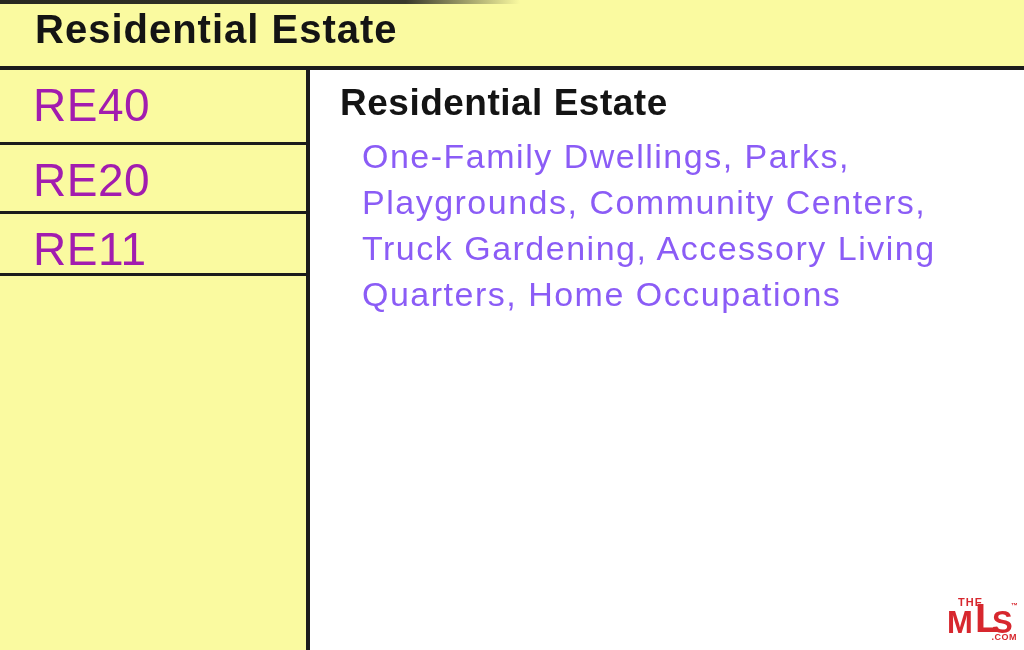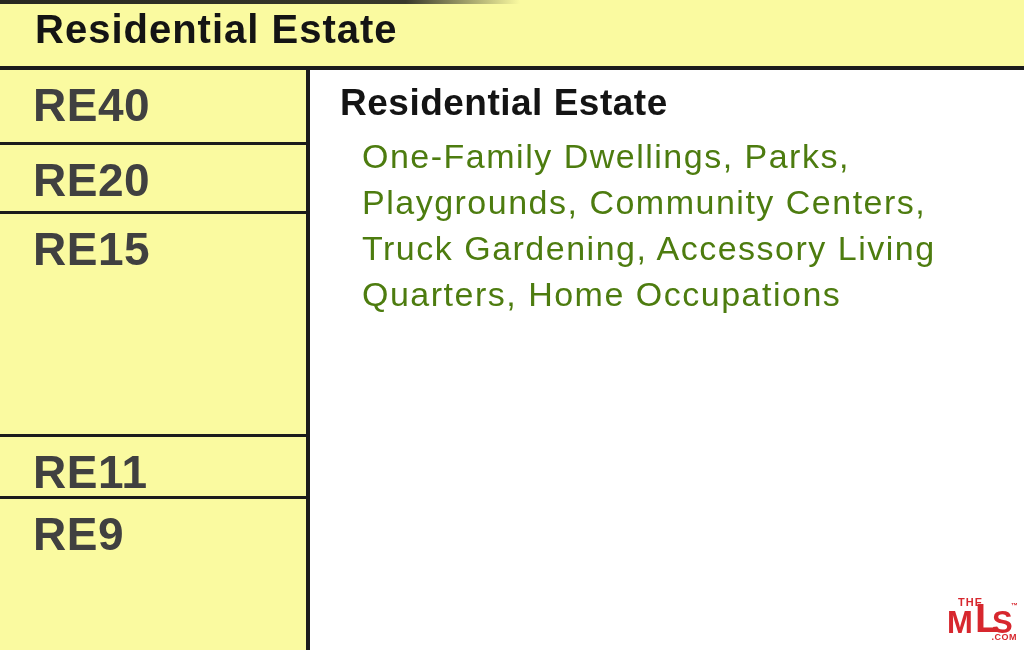--- a/index.html
+++ b/index.html
@@ -50,45 +50,45 @@
     padding: 9px 0 0 33px;
   }
   .zone-row.last { border-bottom: none; }
   .row-re40 { height: 75px; }
   .row-re20 { height: 69px; }
   .row-re15 { height: 223px; }
   .row-re11 { height: 62px; }
   .row-re9  { height: 127px; }
   .zone-label {
     font-size: 46px;
-    font-weight: bold;
+    font-weight: normal;
     letter-spacing: 0.5px;
     line-height: 1.15;
-    color: #404040;
+    color: #a21caf;
   }
   .content {
     position: absolute;
     left: 310px; top: 70px; right: 0; bottom: 0;
     background: #ffffff;
   }
   .content-heading {
     margin: 12px 0 0 30px;
     font-size: 37px;
     font-weight: bold;
     letter-spacing: 0.5px;
     color: #141414;
     white-space: nowrap;
   }
   .content-desc {
     margin: 9px 0 0 52px;
     width: 640px;
     font-size: 34px;
     line-height: 46px;
     letter-spacing: 1.5px;
-    color: #4d7c0f;
+    color: #8b5cf6;
     white-space: pre-line;
   }
   
   .mls-logo {
     position: absolute;
     right: 7px; bottom: 7px;
     width: 70px; height: 47px;
     color: #d7272e;
   }
   .mls-logo span { position: absolute; font-weight: bold; line-height: 1; }
@@ -110,28 +110,22 @@
     <div class="header-title">Residential Estate</div>
   </div>
 
   <div class="sidebar">
     <div class="zone-row row-re40">
       <div class="zone-label">RE40</div>
     </div>
     <div class="zone-row row-re20">
       <div class="zone-label">RE20</div>
     </div>
-    <div class="zone-row row-re15">
-      <div class="zone-label">RE15</div>
-    </div>
     <div class="zone-row row-re11">
       <div class="zone-label">RE11</div>
-    </div>
-    <div class="zone-row row-re9 last">
-      <div class="zone-label">RE9</div>
     </div>
   </div>
 
   <div class="content">
     <div class="content-heading">Residential Estate</div>
     <div class="content-desc">One-Family Dwellings, Parks,
 Playgrounds, Community Centers,
 Truck Gardening, Accessory Living
 Quarters, Home Occupations</div>
   </div>

